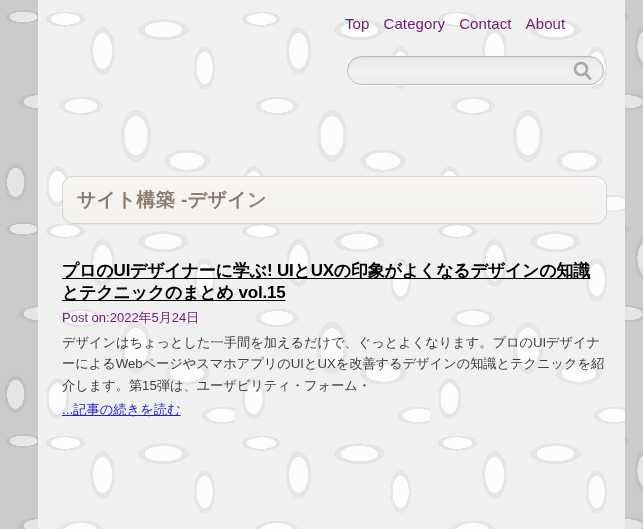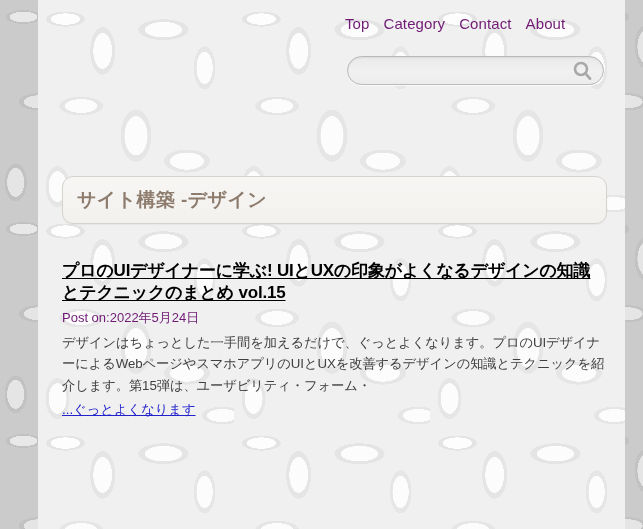--- a/index.html
+++ b/index.html
@@ -253,20 +253,20 @@
   </div>
 
   <div class="post-list">
 
     <article class="post">
       <h2 class="post-title">
         <a href="#">プロのUIデザイナーに学ぶ! UIとUXの印象がよくなるデザインの知識とテクニックのまとめ vol.15</a>
       </h2>
       <p class="post-date">Post on:2022年5月24日</p>
       <p class="post-excerpt">デザインはちょっとした一手間を加えるだけで、ぐっとよくなります。プロのUIデザイナーによるWebページやスマホアプリのUIとUXを改善するデザインの知識とテクニックを紹介します。第15弾は、ユーザビリティ・フォーム・</p>
-      <a class="read-more" href="#">...ぐっとよくなります</a>
+      <a class="read-more" href="#">...記事の続きを読む</a>
     </article>
 
     <article class="post">
     </article>
 
   </div>
 </div>
 
 </body></html>

